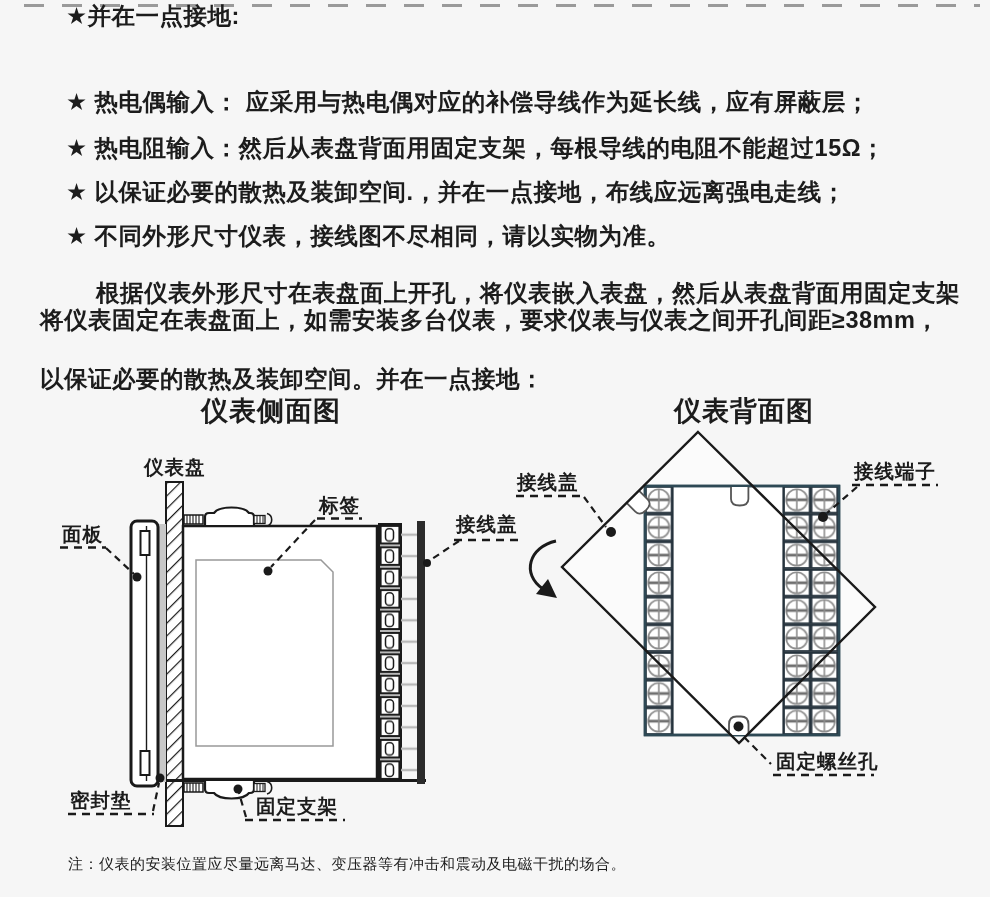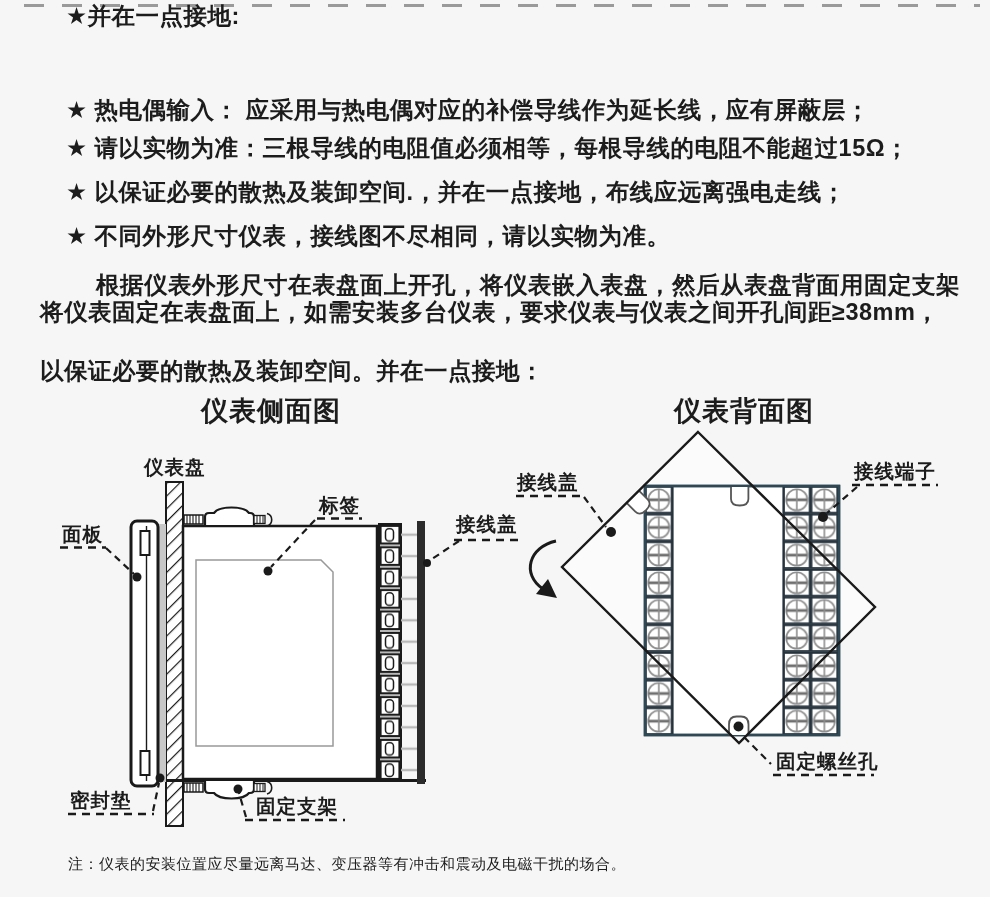--- a/index.html
+++ b/index.html
@@ -11,27 +11,27 @@
   }
   .top-dash{
     position:absolute;left:24px;top:4px;width:956px;height:3px;
     background:repeating-linear-gradient(90deg,#9a9a9a 0 20px,transparent 20px 38px);
   }
   .bullet-line{
     position:absolute;left:66px;white-space:nowrap;
     font-size:23.5px;font-weight:700;letter-spacing:0.5px;
   }
   .bullet-line:nth-of-type(1){top:38px;}
-  .bullet-line:nth-of-type(2){top:86px;margin-top:8px;}
+  .bullet-line:nth-of-type(2){top:86px;}
   .bullet-line:nth-of-type(3){top:132px;}
   .bullet-line:nth-of-type(4){top:176px;}
   .bullet-line:nth-of-type(5){top:220px;}
   .para-line{
     position:absolute;left:40px;white-space:nowrap;
-    font-size:23.5px;font-weight:700;letter-spacing:0.5px;
+    font-size:23.5px;font-weight:700;letter-spacing:0.5px;margin-top:8px;
   }
   .para-line.l0{top:269px;padding-left:56px;}
   .para-line.l1{top:296px;}
   .para-line.l2{top:355px;}
   .fig-title{
     position:absolute;top:393px;width:150px;text-align:center;
     font-family:"DejaVu Serif","Liberation Serif",serif;
     font-size:27px;font-weight:700;letter-spacing:1px;white-space:nowrap;
   }
   .fig-title.side{left:196px;}
@@ -47,21 +47,21 @@
   .lead{stroke:#1a1a1a;stroke-width:2.2;stroke-dasharray:7 5;fill:none;}
   .ul{stroke:#1a1a1a;stroke-width:2.6;stroke-dasharray:8 6;fill:none;}
   .dot{fill:#1a1a1a;}
 </style>
 </head>
 <body>
 
 <div class="top-dash"></div>
 
 <div class="bullet-line">★ 热电偶输入： 应采用与热电偶对应的补偿导线作为延长线，应有屏蔽层；</div>
-<div class="bullet-line">★ 请以实物为准：三根导线的电阻值必须相等，每根导线的电阻不能超过15Ω；</div>
+<div class="bullet-line">★ 热电阻输入：然后从表盘背面用固定支架，每根导线的电阻不能超过15Ω；</div>
 <div class="bullet-line">★ 以保证必要的散热及装卸空间.，并在一点接地，布线应远离强电走线；</div>
 <div class="bullet-line">★ 不同外形尺寸仪表，接线图不尽相同，请以实物为准。</div>
 <div class="bullet-line">★并在一点接地:</div>
 
 <div class="para-line l0">根据仪表外形尺寸在表盘面上开孔，将仪表嵌入表盘，然后从表盘背面用固定支架</div>
 <div class="para-line l1">将仪表固定在表盘面上，如需安装多台仪表，要求仪表与仪表之间开孔间距≥38mm，</div>
 <div class="para-line l2">以保证必要的散热及装卸空间。并在一点接地：</div>
 
 <div class="fig-title side">仪表侧面图</div>
 <div class="fig-title back">仪表背面图</div>

